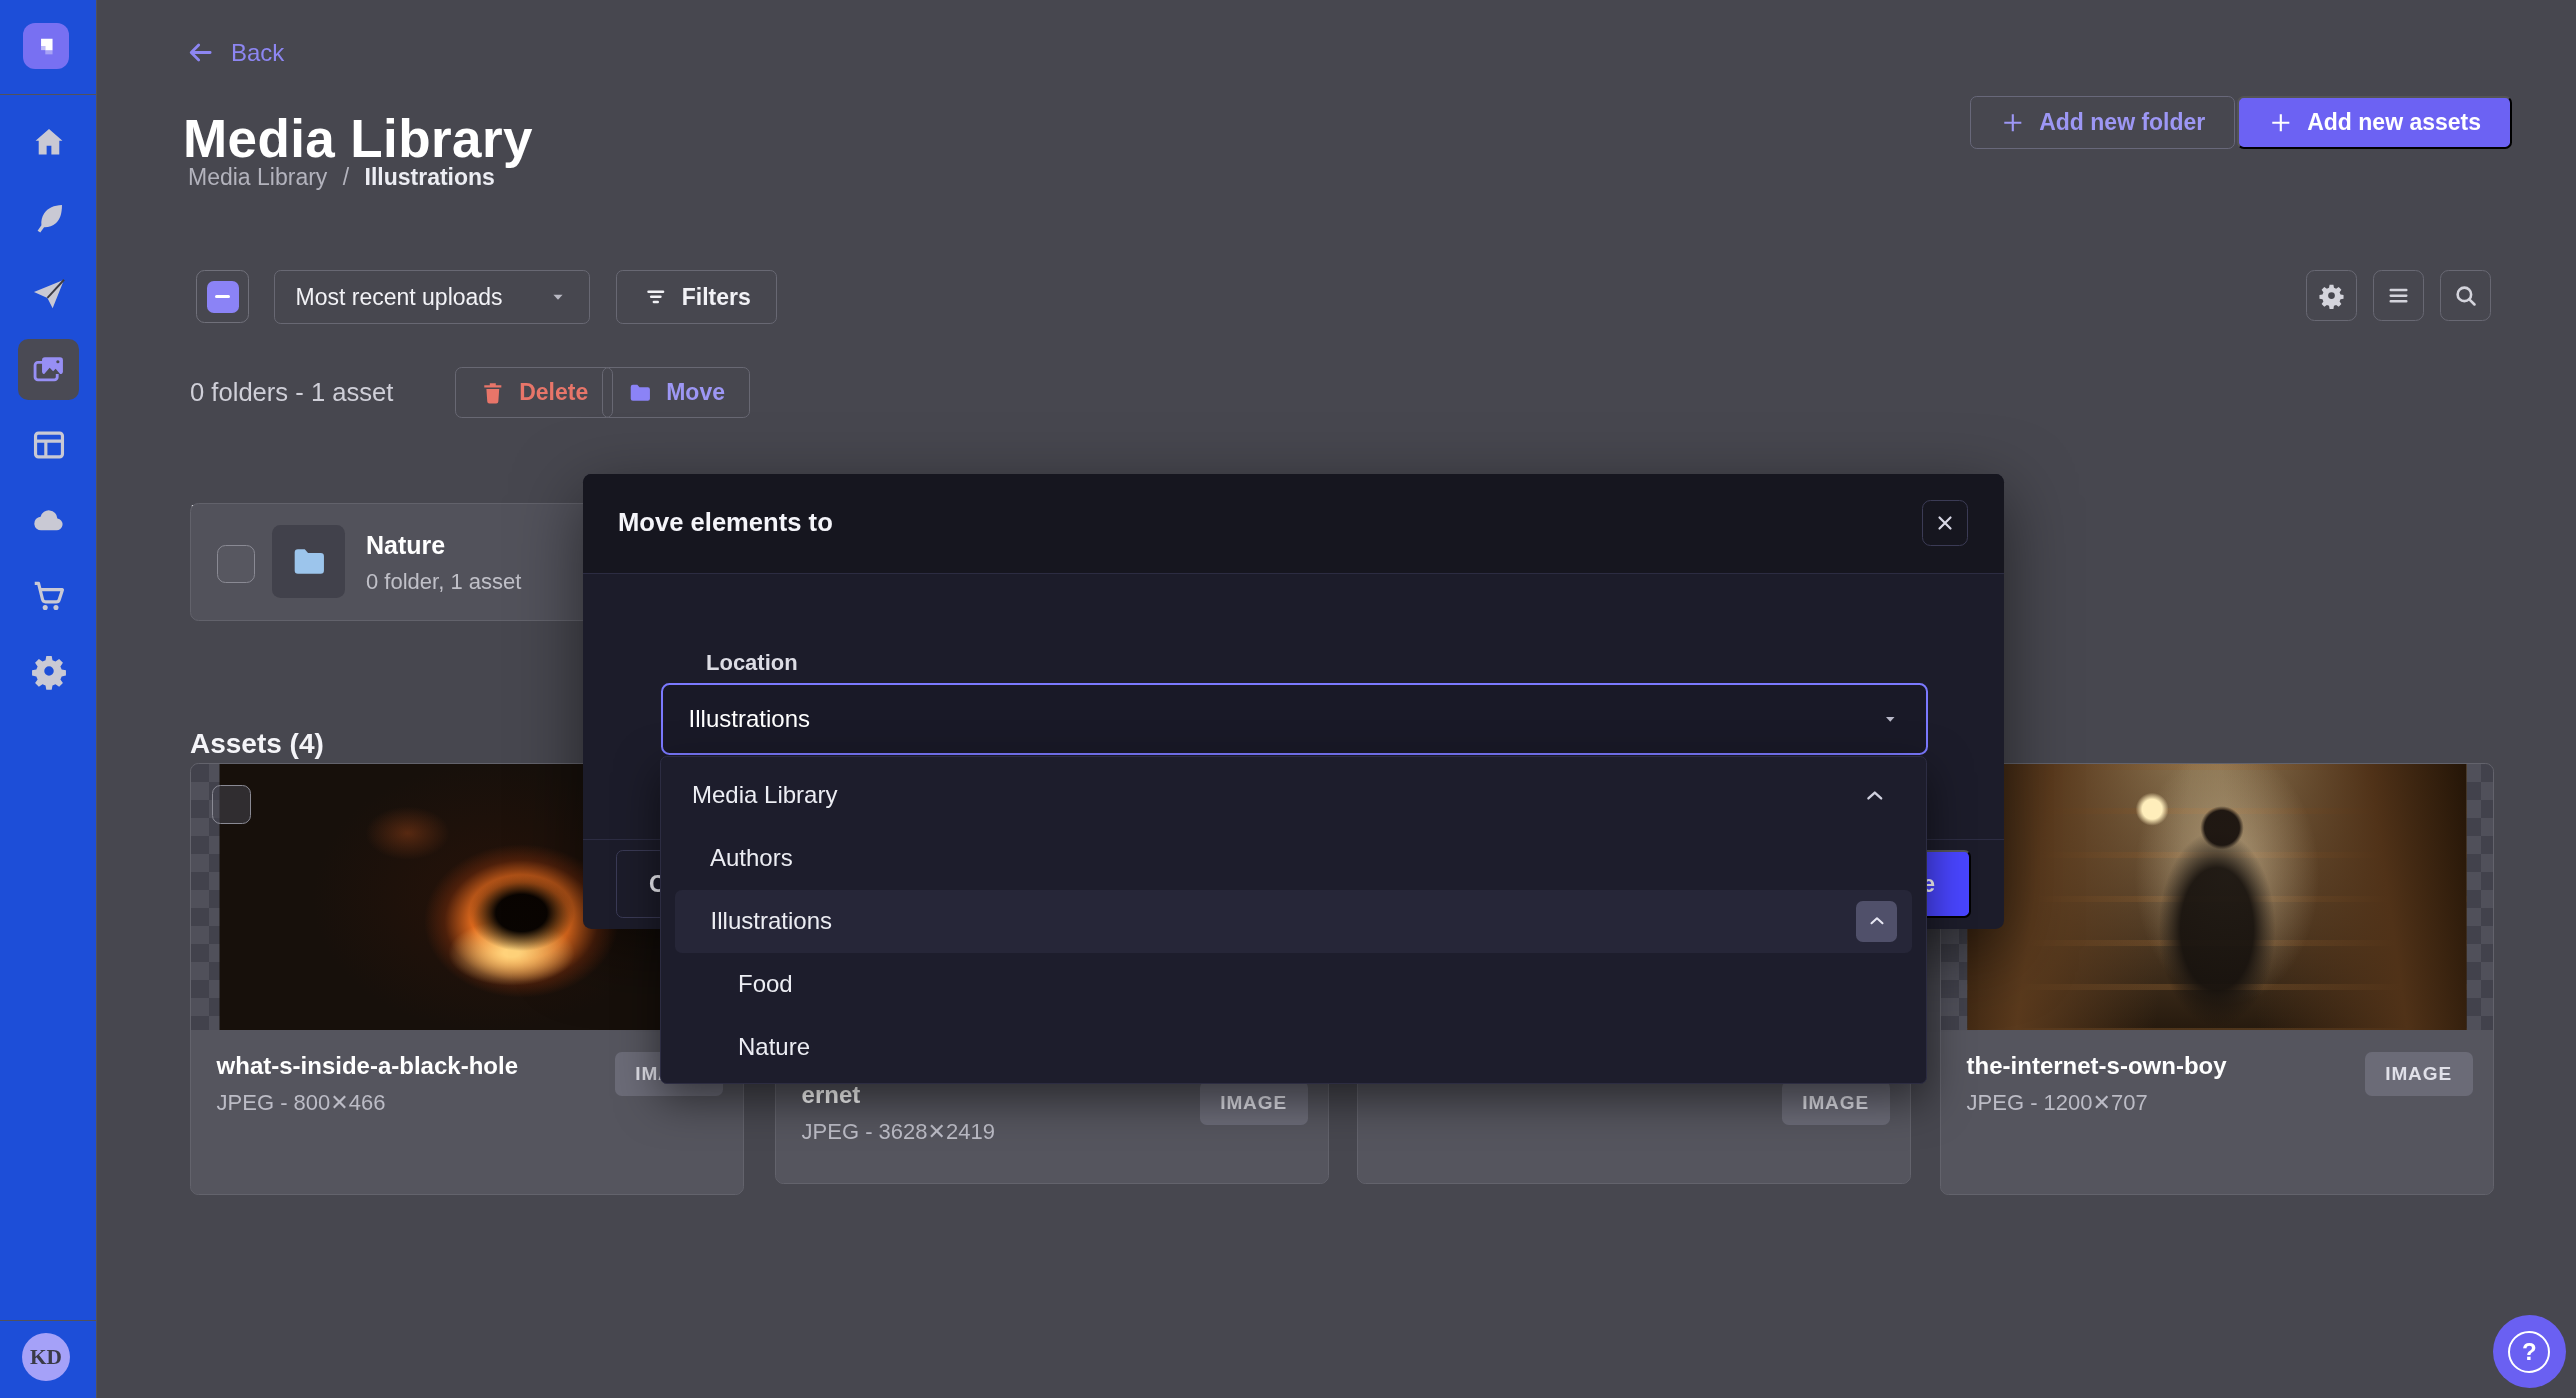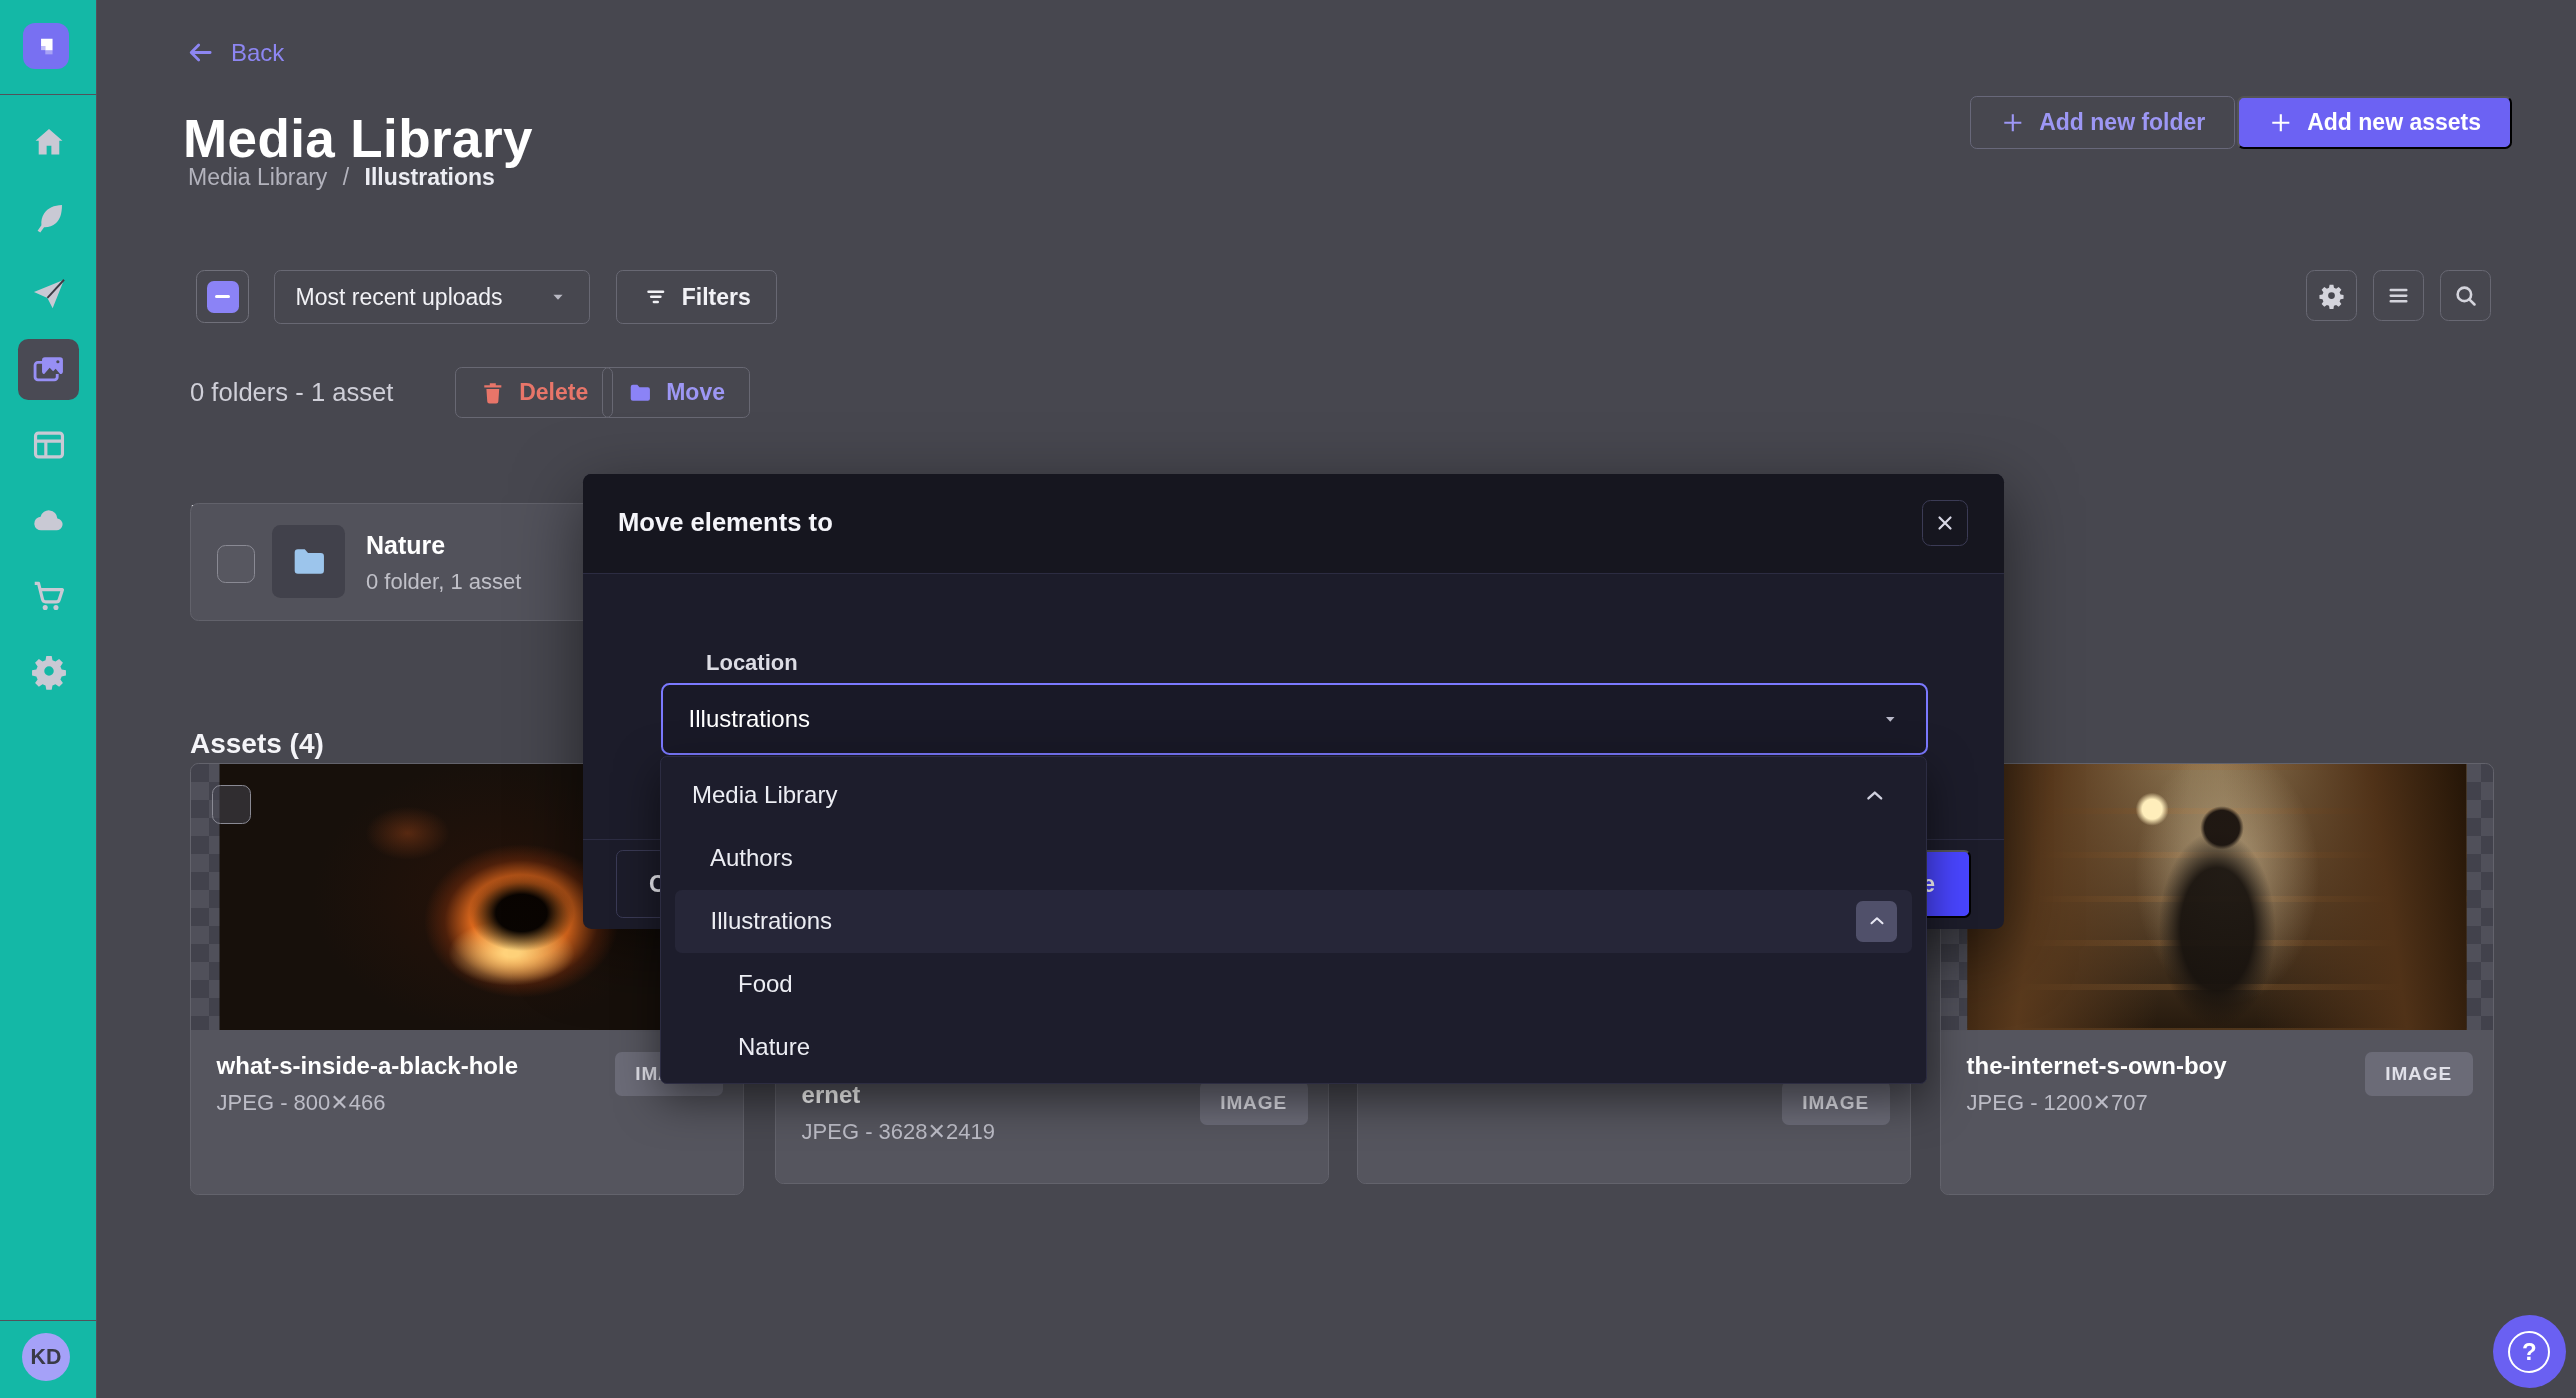--- a/index.html
+++ b/index.html
@@ -1,20 +1,20 @@
 <!DOCTYPE html>
 <html style="font-size:13.6px"><head>
 <meta charset="utf-8">
 <style>
   html,body{margin:0;padding:0;background:#26262c;}
   #app{position:relative;width:2576px;height:1399px;overflow:hidden;
        font-family:"Liberation Sans",sans-serif;background:#47474f;color:#fff;}
 
   
-  #sidebar{position:absolute;left:0;top:0;width:96px;height:1399px;background:#14b8a6;border-right:0.9px solid #52525a;}
+  #sidebar{position:absolute;left:0;top:0;width:96px;height:1399px;background:#1d4ed8;border-right:0.9px solid #52525a;font-family:Liberation Serif, serif;}
   .logo-tile{position:absolute;left:23px;top:23px;width:46px;height:46px;border-radius:12px;background:#7870f2;display:flex;align-items:center;justify-content:center;}
   .sb-divider{position:absolute;left:0;width:96px;height:0.9px;background:#52525a;}
   .sb-item{position:absolute;left:18px;width:61px;height:61px;border-radius:10.2px;display:flex;align-items:center;justify-content:center;color:#c9c9d4;}
   .sb-item.active{background:#4a4a54;color:#978ff5;}
   .sb-item svg{width:38px;height:38px;}
   .avatar{position:absolute;left:22px;top:1333px;width:48px;height:48px;border-radius:50%;background:#a5a1f8;color:#3a3a46;font-weight:700;font-size:21.3px;display:flex;align-items:center;justify-content:center;}
 
   
   .back{position:absolute;left:186px;top:38px;display:flex;align-items:center;gap:16px;color:#8d86f2;font-size:24px;}
   .back svg{width:29px;height:29px;}

